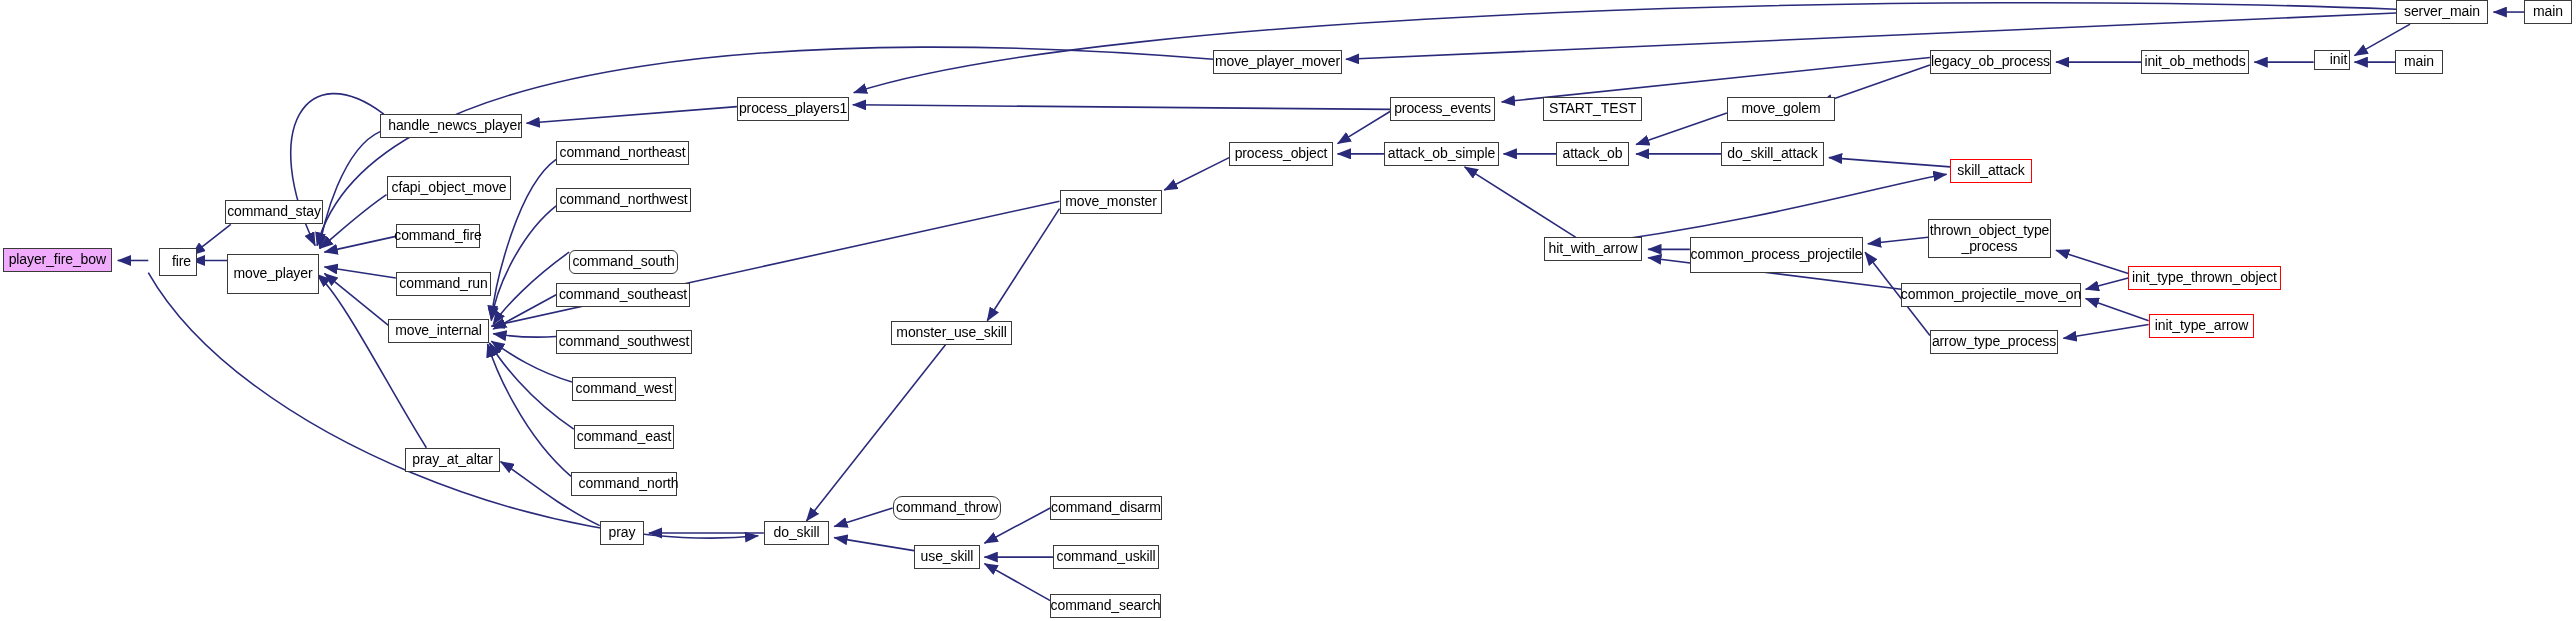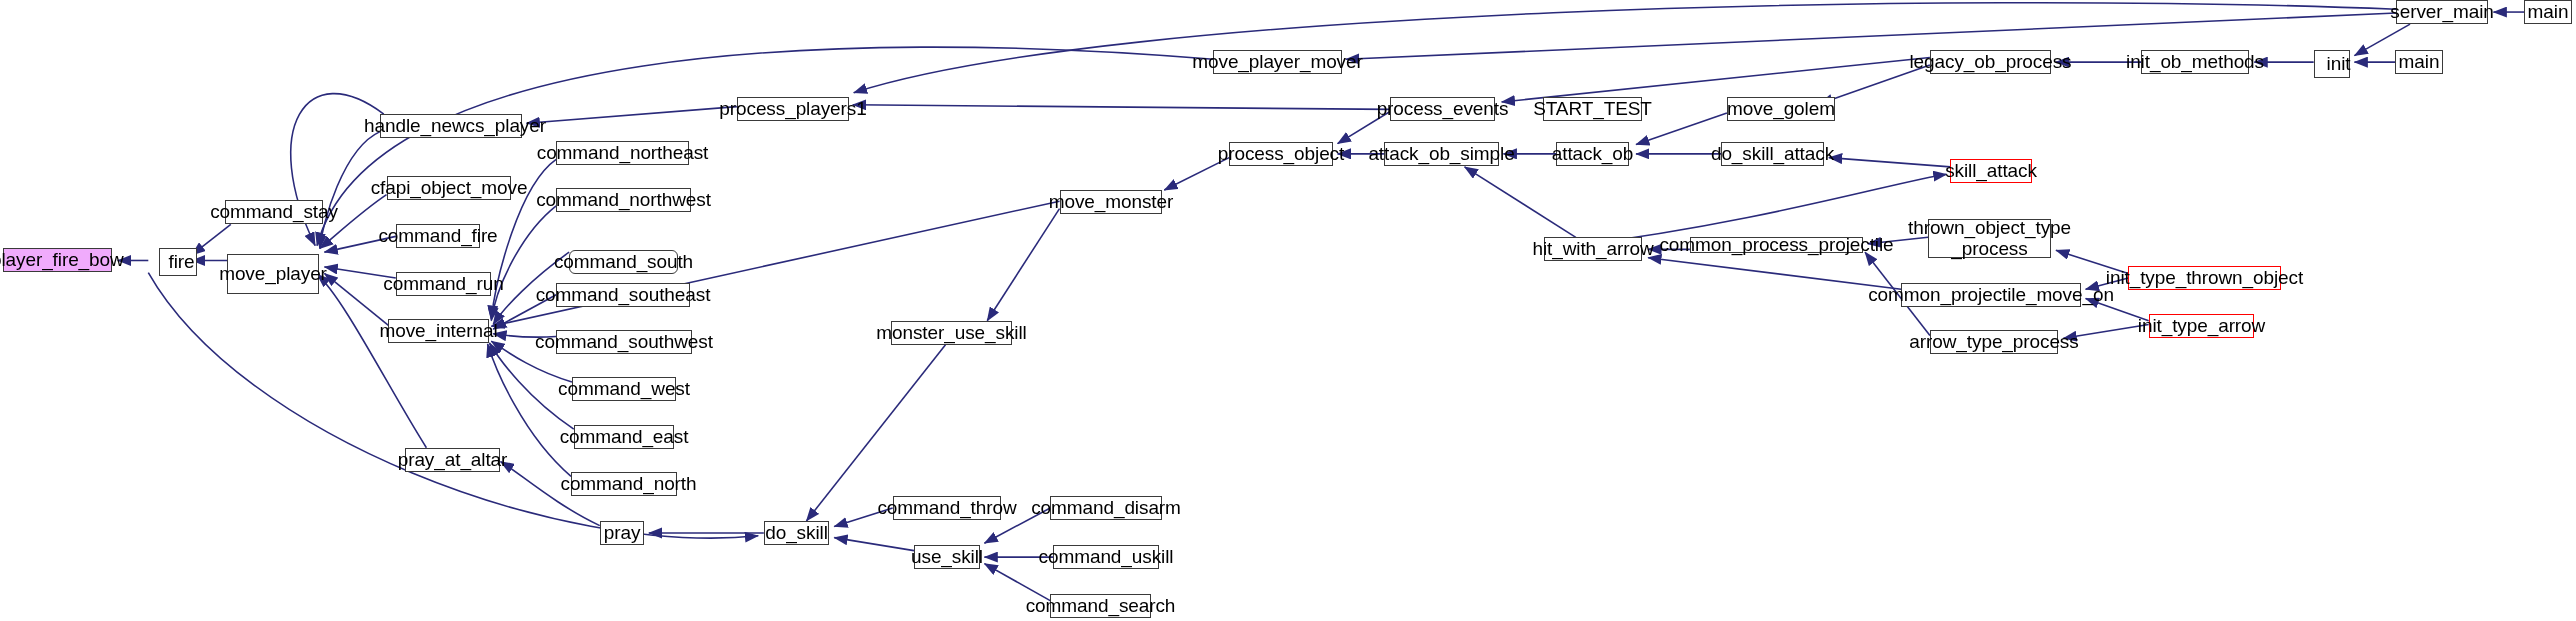--- a/index.html
+++ b/index.html
@@ -30,21 +30,21 @@
     position: absolute;
     box-sizing: border-box;
     border: 1.5px solid #3a3a3a;
     background: #ffffff;
     color: #000000;
     display: flex;
     align-items: center;
     justify-content: center;
     text-align: center;
     font-family: "Liberation Sans", sans-serif;
-    font-size: 19px;
+    font-size: 14px;
     line-height: 1.1;
     white-space: pre-line;
     letter-spacing: -0.1px;
     z-index: 5;
   }
   .node.highlight {
     background: #f0abfc;
     border-color: #3a3a3a;
   }
   .node.danger {
@@ -143,41 +143,41 @@
       <div class="node" style="left: 569px; top: 250px; width: 109px; height: 24px; border-radius: 6px;"><span class="node-label">command_south</span></div>
       <div class="node" style="left: 556px; top: 283px; width: 134px; height: 24px;"><span class="node-label">command_southeast</span></div>
       <div class="node" style="left: 556px; top: 330px; width: 136px; height: 24px;"><span class="node-label">command_southwest</span></div>
       <div class="node" style="left: 572px; top: 377px; width: 104px; height: 24px;"><span class="node-label">command_west</span></div>
       <div class="node" style="left: 574px; top: 425px; width: 100px; height: 24px;"><span class="node-label">command_east</span></div>
       <div class="node" style="left: 571px; top: 472px; width: 106px; height: 24px; padding-left: 9px;"><span class="node-label">command_north</span></div>
       <div class="node" style="left: 405px; top: 448px; width: 95px; height: 24px;"><span class="node-label">pray_at_altar</span></div>
       <div class="node" style="left: 600px; top: 521px; width: 44px; height: 24px;"><span class="node-label">pray</span></div>
       <div class="node" style="left: 764px; top: 521px; width: 65px; height: 24px;"><span class="node-label">do_skill</span></div>
       <div class="node" style="left: 914px; top: 545px; width: 66px; height: 24px;"><span class="node-label">use_skill</span></div>
-      <div class="node" style="left: 893px; top: 496px; width: 108px; height: 24px;"><span class="node-label">command_throw</span></div>
+      <div class="node" style="left: 893px; top: 496px; width: 108px; height: 24px; border-radius: 9px;"><span class="node-label">command_throw</span></div>
       <div class="node" style="left: 1050px; top: 496px; width: 112px; height: 24px;"><span class="node-label">command_disarm</span></div>
       <div class="node" style="left: 1053px; top: 545px; width: 106px; height: 24px;"><span class="node-label">command_uskill</span></div>
-      <div class="node" style="left: 1050px; top: 594px; width: 101px; height: 24px;"><span class="node-label">command_search</span></div>
+      <div class="node" style="left: 1050px; top: 594px; width: 111px; height: 24px;"><span class="node-label">command_search</span></div>
       <div class="node" style="left: 891px; top: 321px; width: 121px; height: 24px;"><span class="node-label">monster_use_skill</span></div>
       <div class="node" style="left: 1060px; top: 190px; width: 102px; height: 24px;"><span class="node-label">move_monster</span></div>
       <div class="node" style="left: 1229px; top: 142px; width: 104px; height: 24px;"><span class="node-label">process_object</span></div>
       <div class="node" style="left: 737px; top: 97px; width: 112px; height: 24px;"><span class="node-label">process_players1</span></div>
       <div class="node" style="left: 1390px; top: 97px; width: 105px; height: 24px;"><span class="node-label">process_events</span></div>
       <div class="node" style="left: 1213px; top: 50px; width: 129px; height: 24px;"><span class="node-label">move_player_mover</span></div>
       <div class="node" style="left: 1384px; top: 142px; width: 115px; height: 24px;"><span class="node-label">attack_ob_simple</span></div>
       <div class="node" style="left: 1543px; top: 97px; width: 99px; height: 24px;"><span class="node-label">START_TEST</span></div>
       <div class="node" style="left: 1556px; top: 142px; width: 73px; height: 24px;"><span class="node-label">attack_ob</span></div>
       <div class="node" style="left: 1727px; top: 97px; width: 108px; height: 24px;"><span class="node-label">move_golem</span></div>
       <div class="node" style="left: 1721px; top: 142px; width: 103px; height: 24px;"><span class="node-label">do_skill_attack</span></div>
       <div class="node" style="left: 1544px; top: 237px; width: 98px; height: 24px;"><span class="node-label">hit_with_arrow</span></div>
-      <div class="node" style="left: 1690px; top: 237px; width: 173px; height: 16px;"><span class="node-label">common_process_projectile</span></div>
+      <div class="node" style="left: 1690px; top: 237px; width: 173px; height: 36px;"><span class="node-label">common_process_projectile</span></div>
       <div class="node danger" style="left: 1950px; top: 159px; width: 82px; height: 24px;"><span class="node-label">skill_attack</span></div>
       <div class="node" style="left: 1930px; top: 50px; width: 121px; height: 24px;"><span class="node-label">legacy_ob_process</span></div>
       <div class="node" style="left: 2141px; top: 50px; width: 108px; height: 24px;"><span class="node-label">init_ob_methods</span></div>
-      <div class="node" style="left: 2314px; top: 50px; width: 36px; height: 28px; padding-left: 13px;"><span class="node-label">init</span></div>
+      <div class="node" style="left: 2314px; top: 50px; width: 36px; height: 20px; padding-left: 13px;"><span class="node-label">init</span></div>
       <div class="node" style="left: 2395px; top: 50px; width: 48px; height: 24px;"><span class="node-label">main</span></div>
       <div class="node" style="left: 2396px; top: 0px; width: 92px; height: 24px;"><span class="node-label">server_main</span></div>
       <div class="node" style="left: 2524px; top: 0px; width: 48px; height: 24px;"><span class="node-label">main</span></div>
       <div class="node" style="left: 1928px; top: 219px; width: 123px; height: 39px;"><span class="node-label">thrown_object_type
 _process</span></div>
       <div class="node danger" style="left: 2128px; top: 266px; width: 153px; height: 24px;"><span class="node-label">init_type_thrown_object</span></div>
       <div class="node" style="left: 1901px; top: 283px; width: 180px; height: 24px;"><span class="node-label">common_projectile_move_on</span></div>
       <div class="node danger" style="left: 2149px; top: 314px; width: 105px; height: 24px;"><span class="node-label">init_type_arrow</span></div>
       <div class="node" style="left: 1930px; top: 330px; width: 128px; height: 24px;"><span class="node-label">arrow_type_process</span></div>
     </div>

